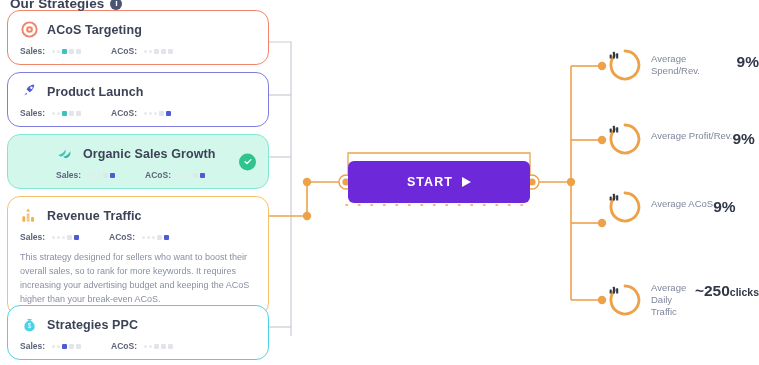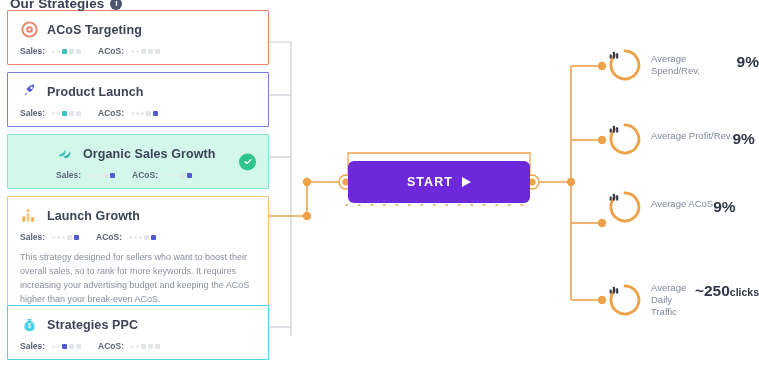--- a/index.html
+++ b/index.html
@@ -27,31 +27,31 @@
     display: flex; align-items: center; justify-content: center;
     line-height: 1;
   }
 
   
   #wires { position: absolute; left: 0; top: 0; width: 759px; height: 365px; }
 
   
   .card {
     position: absolute; left: 7px; width: 262px;
-    background: #ffffff; border-radius: 1px;
+    background: #ffffff; border-radius: 13px;
     border: 1.4px solid #d8dbe4;
     padding: 9px 12px 8px 12px;
     z-index: 3;
   }
   .card-head { display: flex; align-items: center; gap: 8px; }
   .card-icon { width: 19px; height: 19px; flex: 0 0 19px; position: relative; }
   .card-title {
     font-size: 12.5px; font-weight: bold; color: #3c4357; letter-spacing: .1px;
   }
-  .card-metrics { display: flex; align-items: center; gap: 17px; margin-top: 7px; }
+  .card-metrics { display: flex; align-items: center; gap: 30px; margin-top: 7px; }
   .metric { display: flex; align-items: center; gap: 7px; }
   .metric-label { font-size: 8.5px; font-weight: bold; color: #5c6478; }
   .dots { display: flex; align-items: center; gap: 2px; }
   .dot { width: 5px; height: 5px; border-radius: 1px; background: #e2e5ea; }
   .dot.f-teal { background: #3ac4bf; }
   .dot.f-blue { background: #4f5bd5; }
   .dot.sm { width: 3px; height: 3px; border-radius: 50%; background: #e7e9ee; }
 
   .card.c-acos   { border-color: #f0836a; }
   .card.c-launch { border-color: #7e7ee0; }
@@ -258,21 +258,21 @@
   <div class="card c-revenue" style="top:196px;">
     <div class="card-head">
       <span class="card-icon">
         <svg viewBox="0 0 24 24" width="19" height="19">
           <rect x="3" y="13" width="3.6" height="7" rx="1" fill="#f2b04e"></rect>
           <rect x="8.5" y="9" width="3.6" height="11" rx="1" fill="#f6c97e"></rect>
           <rect x="14" y="14" width="3.6" height="6" rx="1" fill="#f2b04e"></rect>
           <path d="M10.3 3l2.6 4h-5.2z" fill="#f2b04e"></path>
         </svg>
       </span>
-      <span class="card-title">Launch Growth</span>
+      <span class="card-title">Revenue Traffic</span>
     </div>
     <div class="card-metrics">
       <span class="metric">
         <span class="metric-label">Sales:</span>
         <span class="dots">
           <i class="dot sm"></i>
             <i class="dot sm"></i>
             <i class="dot sm"></i>
             <i class="dot"></i>
             <i class="dot f-blue"></i>

